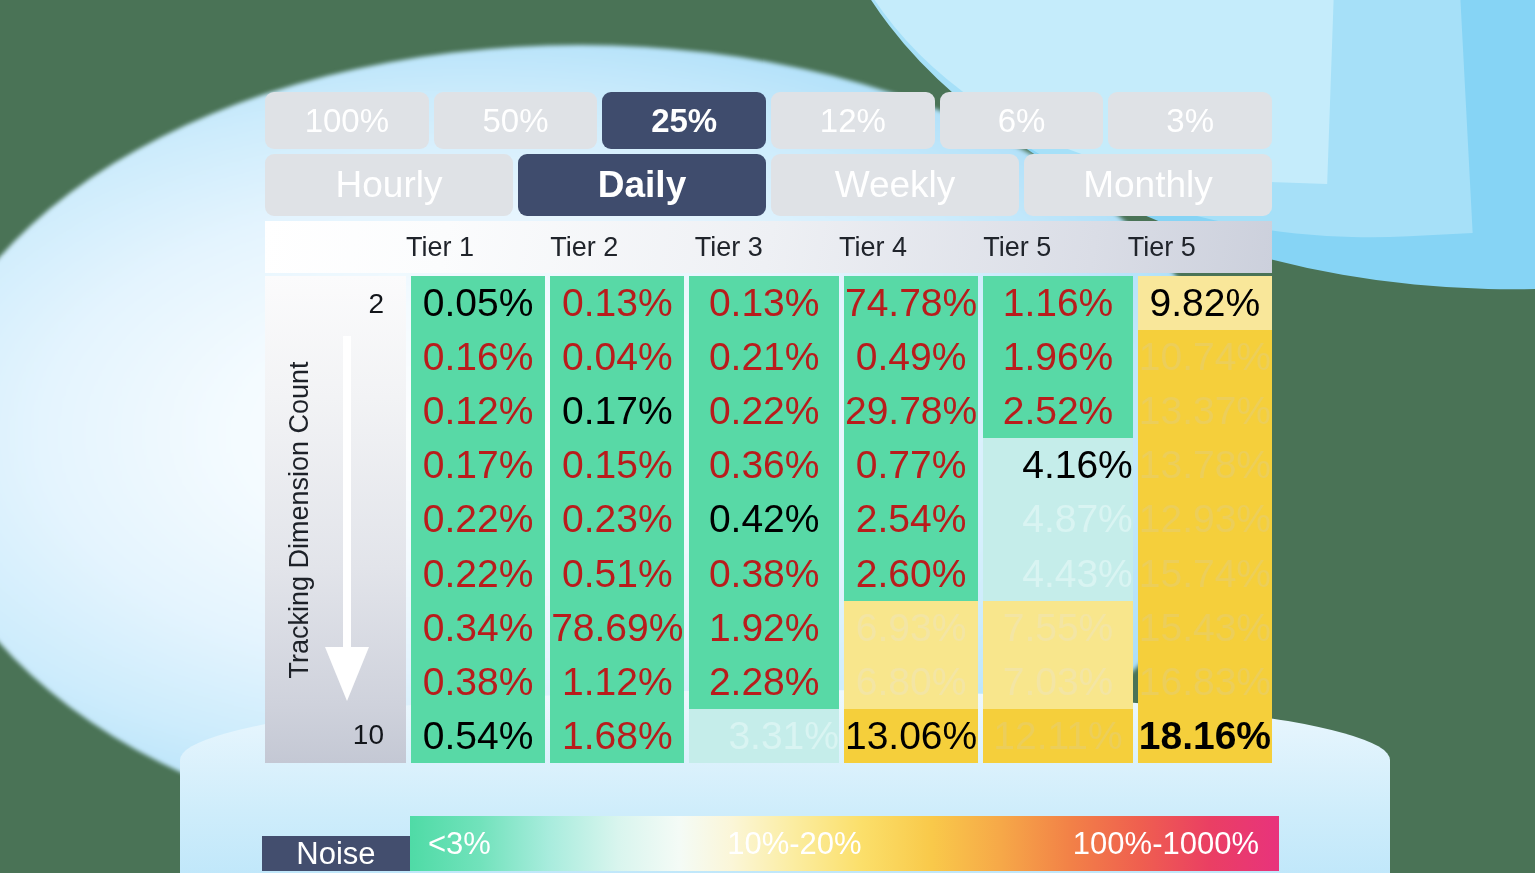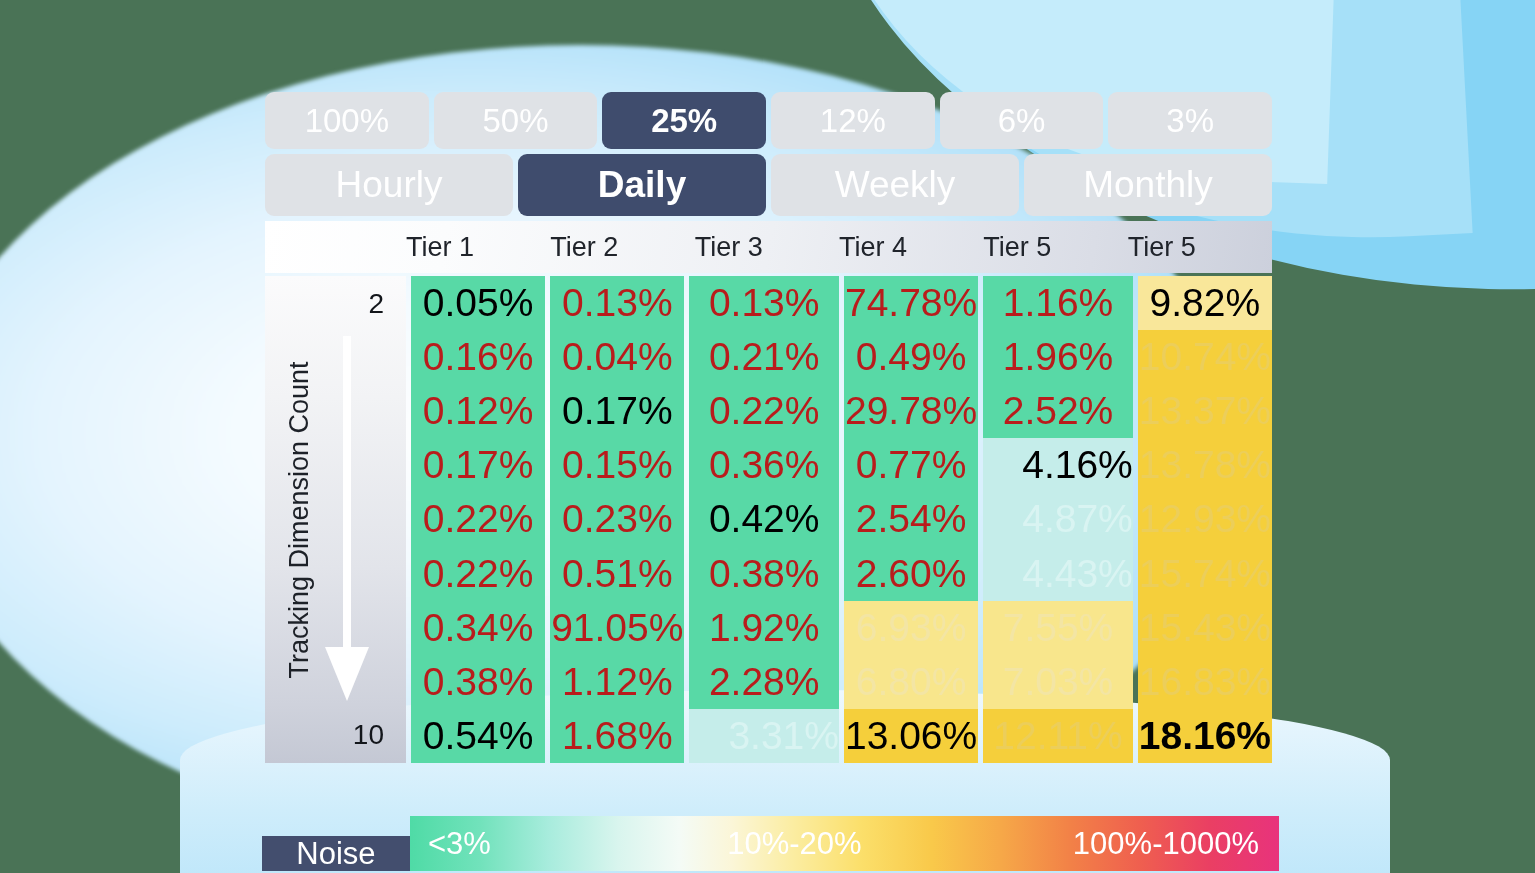--- a/index.html
+++ b/index.html
@@ -335,21 +335,21 @@
         <div class="cell c-green">0.38%</div>
         <div class="cell c-green highlight">0.54%</div>
       </div>
       <div class="tier-col">
         <div class="cell c-green">0.13%</div>
         <div class="cell c-green">0.04%</div>
         <div class="cell c-green highlight">0.17%</div>
         <div class="cell c-green">0.15%</div>
         <div class="cell c-green">0.23%</div>
         <div class="cell c-green">0.51%</div>
-        <div class="cell c-green">91.05%</div>
+        <div class="cell c-green">78.69%</div>
         <div class="cell c-green">1.12%</div>
         <div class="cell c-green">1.68%</div>
       </div>
       <div class="tier-col">
         <div class="cell c-green">0.13%</div>
         <div class="cell c-green">0.21%</div>
         <div class="cell c-green">0.22%</div>
         <div class="cell c-green">0.36%</div>
         <div class="cell c-green highlight">0.42%</div>
         <div class="cell c-green">0.38%</div>

